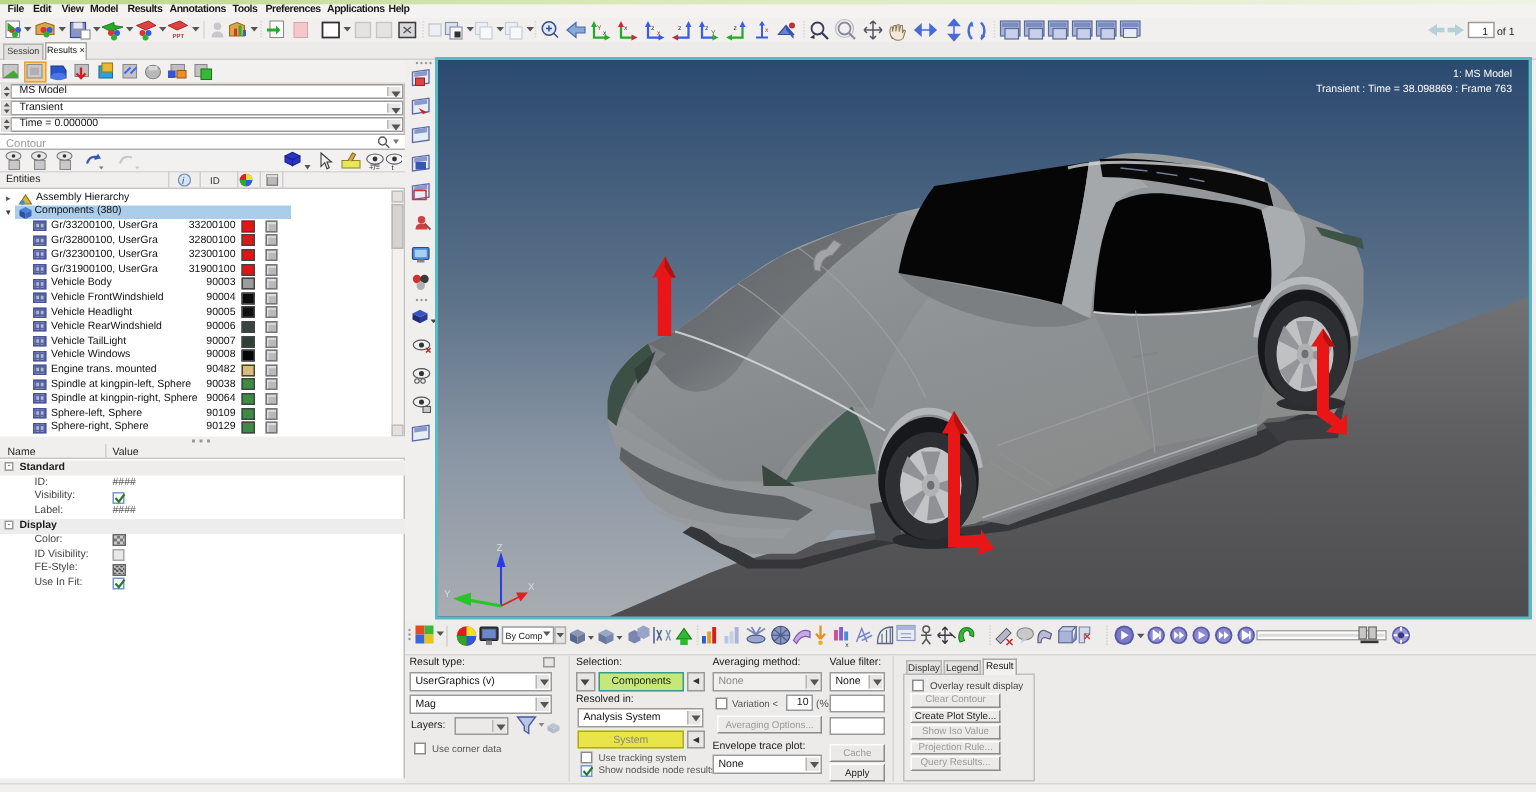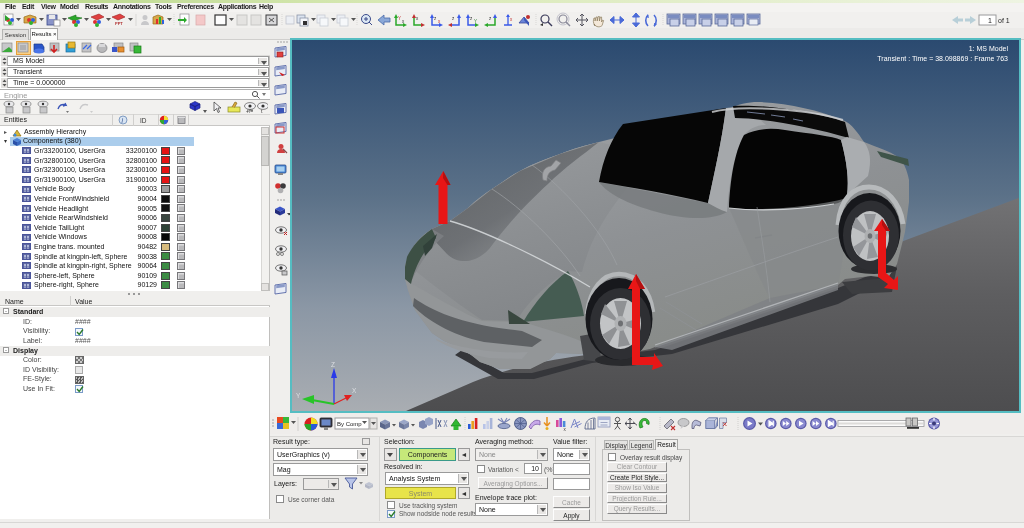--- a/index.html
+++ b/index.html
@@ -269,21 +269,21 @@
 <div class="abs" style="left:1px;top:67px;width:7px;height:10px;background:#e4e2e0;border-right:1px solid #b0b0b0;"></div>
 <svg class="abs" style="left:1px;top:67px;" width="7" height="10">
       <path d="M3.5,1.5 L5.5,4 L1.5,4 Z M3.5,8.5 L1.5,6 L5.5,6 Z" fill="#555"></path>
     </svg>
 <div class="abs" style="left:1px;top:78px;width:7px;height:10px;background:#e4e2e0;border-right:1px solid #b0b0b0;"></div>
 <svg class="abs" style="left:1px;top:78px;" width="7" height="10">
       <path d="M3.5,1.5 L5.5,4 L1.5,4 Z M3.5,8.5 L1.5,6 L5.5,6 Z" fill="#555"></path>
     </svg>
 
 <div class="abs" style="left:0;top:89px;width:270px;height:11px;background:#fff;border:1px solid #b0b0b0;border-left:none;border-right:none;"></div>
-<span class="lbl" style="left:4px;top:90.5px;color:#9a9a9a;font-size:7.5px;">Engine</span>
+<span class="lbl" style="left:4px;top:90.5px;color:#9a9a9a;font-size:7.5px;">Contour</span>
 <svg class="abs" style="left:251px;top:90px;" width="16" height="9" viewBox="0 0 16 9">
       <circle cx="4" cy="4" r="2.6" fill="none" stroke="#555" stroke-width="1"></circle>
       <path d="M6 6 L8.5 8.5" stroke="#555" stroke-width="1"></path>
       <path d="M11 3 l4 0 -2 3 z" fill="#777"></path>
     </svg>
 
 <div class="abs" style="left:0;top:100px;width:270px;height:14px;background:#f2f1ef;"></div>
 <svg class="abs" style="left:2px;top:100px;" width="266" height="14" viewBox="0 0 266 14">
 <g stroke-width="0.7">
 <ellipse cx="7" cy="4" rx="5" ry="2.8" fill="#e8e8ea" stroke="#777"></ellipse>

